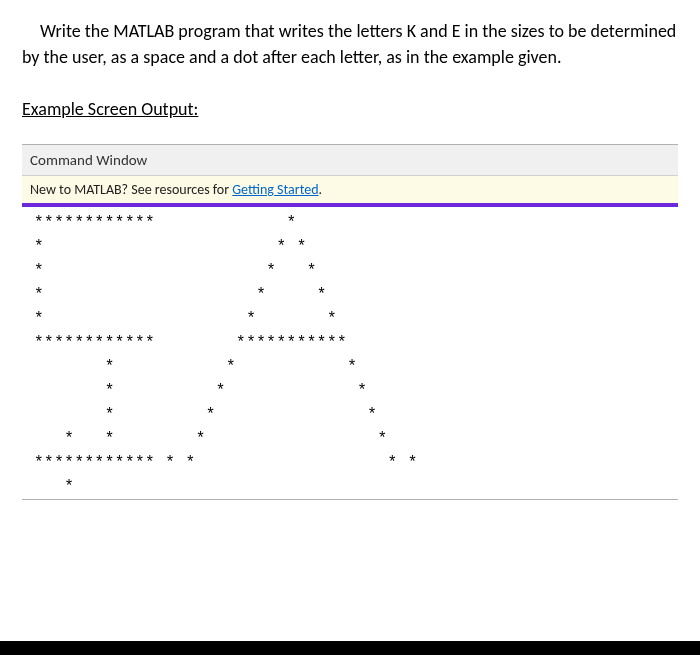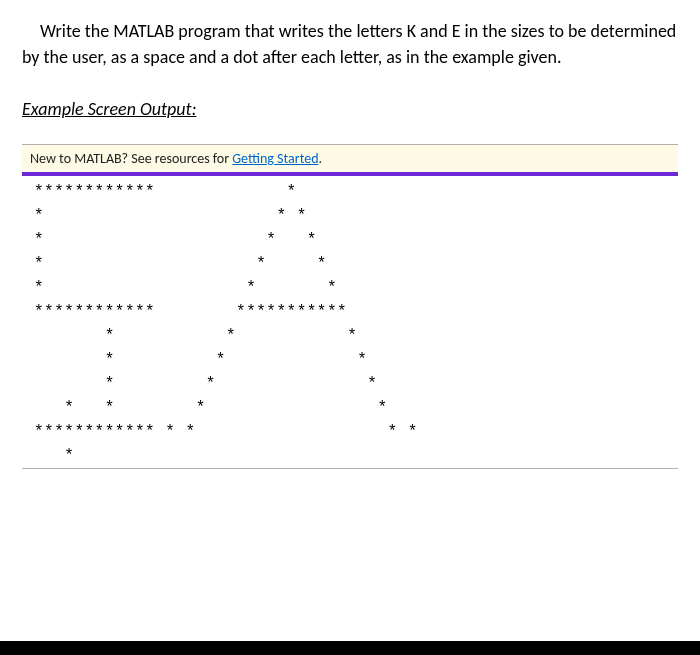--- a/index.html
+++ b/index.html
@@ -20,21 +20,20 @@
       line-height: 1.45;
       color: #000;
       text-indent: 18px;
       margin-bottom: 28px;
     }
     .example-heading {
       font-size: 18px;
       color: #000;
       text-decoration: underline;
       margin-bottom: 24px;
-      font-style: italic;
     }
     .command-window-box {
       border-top: 1px solid #b0b0b0;
       border-bottom: 1px solid #b0b0b0;
       background: #f7f7f7;
     }
     .command-window-header {
       font-size: 15px;
       color: #333;
       padding: 6px 8px;
@@ -73,20 +72,21 @@
     }
   </style>
 </head>
 <body>
 
 <div class="instruction">Write the MATLAB program that writes the letters K and E in the sizes to be determined by the user, as a space and a dot after each letter, as in the example given.</div>
 
 <div class="example-heading">Example Screen Output:</div>
 
 <div class="command-window-box">
+  <div class="command-window-header">Command Window</div>
   <div class="matlab-banner">
     <span>New to MATLAB? See resources for </span><span class="link">Getting Started</span><span>.</span>
   </div>
   <div class="ascii-output" id="ascii-block">************             *
 *                       * *
 *                      *   *
 *                     *     *
 *                    *       *
 ************        ***********
        *           *           *

